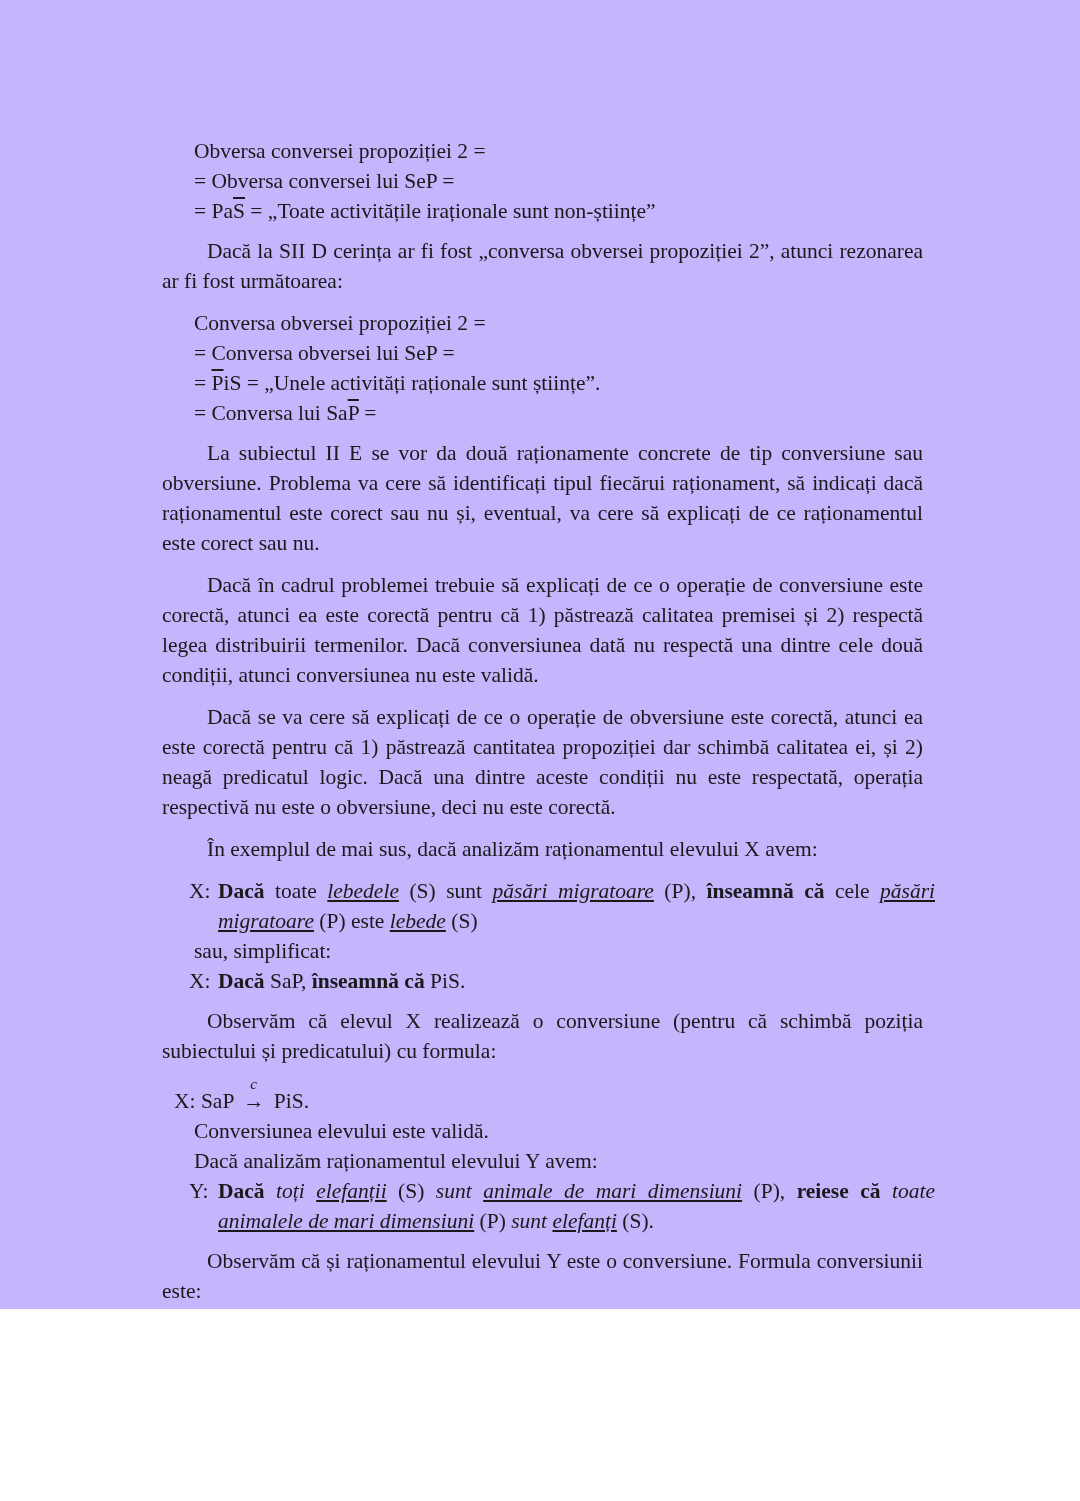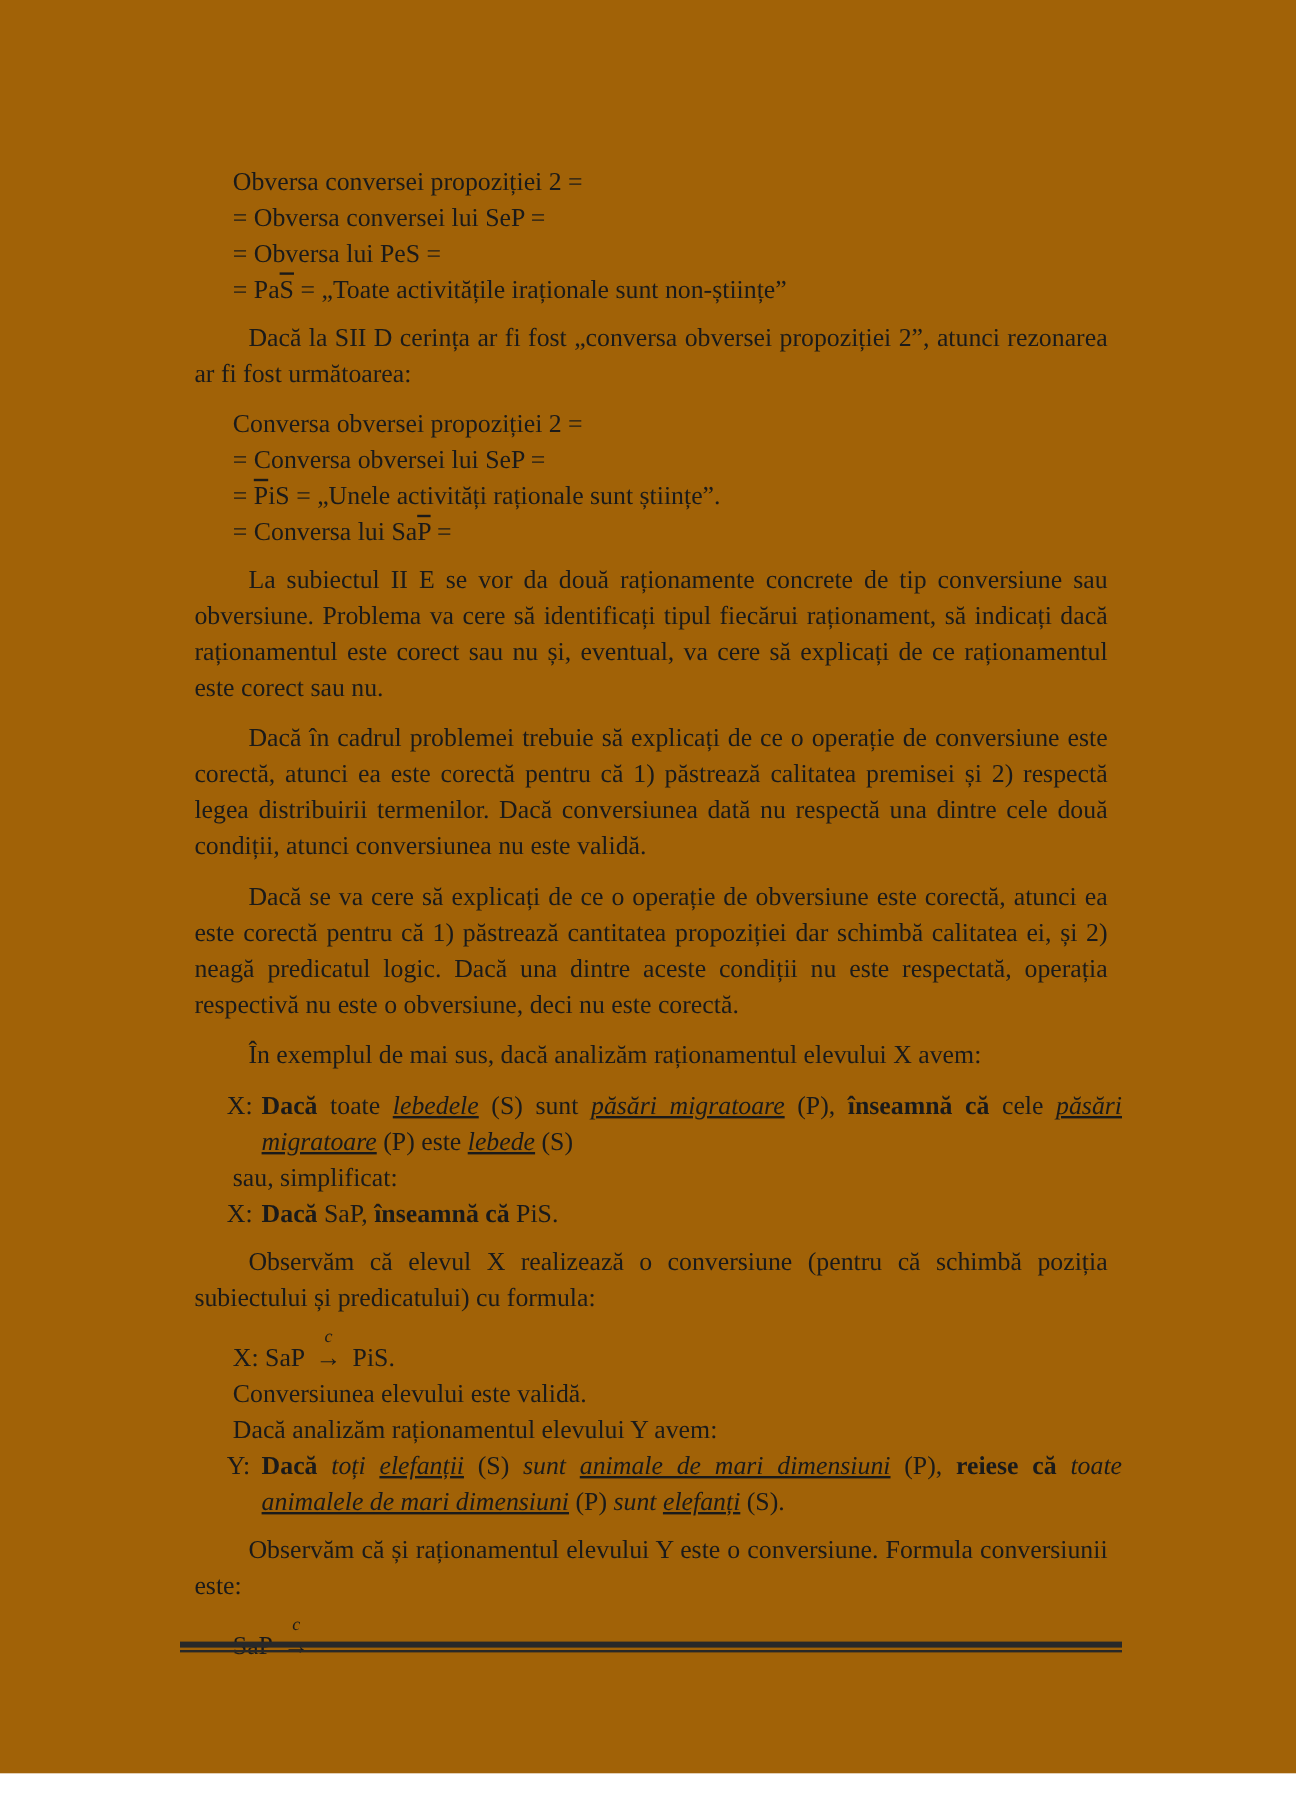--- a/index.html
+++ b/index.html
@@ -1,55 +1,54 @@
 <!DOCTYPE html>
 <html><head>
 <meta charset="utf-8">
 <style>
   html, body { margin: 0; padding: 0; background: #ffffff; }
   .page {
     position: relative;
-    width: 1080px; height: 1478px;
-    background: #a16207;
+    width: 1080px; height: 1309px;
+    background: #c4b5fd;
     color: #1a1a1a;
     font-family: "Liberation Serif", "DejaVu Serif", serif;
     font-size: 21.5px;
     line-height: 30px;
     overflow: hidden;
   }
   .content { position: absolute; left: 150px; right: 145px; top: 136px; }
   .para { margin: 12px; text-align: justify; text-indent: 45px; }
   .iline { margin-left: 44px; }
   .gap { margin-top: 10px; }
   .hang { margin-left: 68px; text-indent: -29px; text-align: justify; }
   .lbl { display: inline-block; width: 29px; text-indent: 0; }
   .b { font-weight: bold; }
   .i { font-style: italic; }
   .u { text-decoration: underline; }
   .ov { text-decoration: overline; }
-  .formula { margin-left: 44px; }
+  .formula { margin-left: 24px; }
   .cstack { display: inline-block; vertical-align: baseline; text-align: center; margin: 0 4px; }
   .csup { display: block; font-style: italic; font-size: 15px; line-height: 13px; }
   .carr { display: block; font-size: 21.5px; line-height: 21px; }
   .footer { position: absolute; left: 150px; right: 145px; top: 1368px; }
   .frule { height: 2px; border-top: 5px solid #282828; border-bottom: 2px solid #282828; }
   .ftext { text-align: right; margin-top: 7px; white-space: nowrap; }
   .ftitle { font-style: italic; letter-spacing: 4px; word-spacing: 7px; font-size: 21px; }
   .fsep { font-size: 21px; margin-right: 14px; }
   .fnum { font-weight: bold; font-size: 25px; }
 </style>
 </head>
 <body>
 
 <div class="page">
   <div id="content" class="content">
       <div class="lines">
         <div class="iline"><span>Obversa conversei propoziției 2 =</span></div>
         <div class="iline"><span>= Obversa conversei lui SeP =</span></div>
-        <div class="iline"><span>= Obversa lui PeS =</span></div>
         <div class="iline"><span>= Pa</span><span class="ov">S</span><span> = „Toate activitățile iraționale sunt non-științe”</span></div>
       </div>
       <p class="para gap"><span>Dacă la SII D cerința ar fi fost „conversa obversei propoziției 2”, atunci rezonarea ar fi fost următoarea:</span></p>
       <div class="lines">
         <div class="iline"><span>Conversa obversei propoziției 2 =</span></div>
         <div class="iline"><span>= Conversa obversei lui SeP =</span></div>
         <div class="iline"><span>= </span><span class="ov">P</span><span>iS = „Unele activități raționale sunt științe”.</span></div>
         <div class="iline"><span>= Conversa lui Sa</span><span class="ov">P</span><span> =</span></div>
       </div>
       <p class="para gap"><span>La subiectul II E se vor da două raționamente concrete de tip conversiune sau obversiune. Problema va cere să identificați tipul fiecărui raționament, să indicați dacă raționamentul este corect sau nu și, eventual, va cere să explicați de ce raționamentul este corect sau nu.</span></p>

